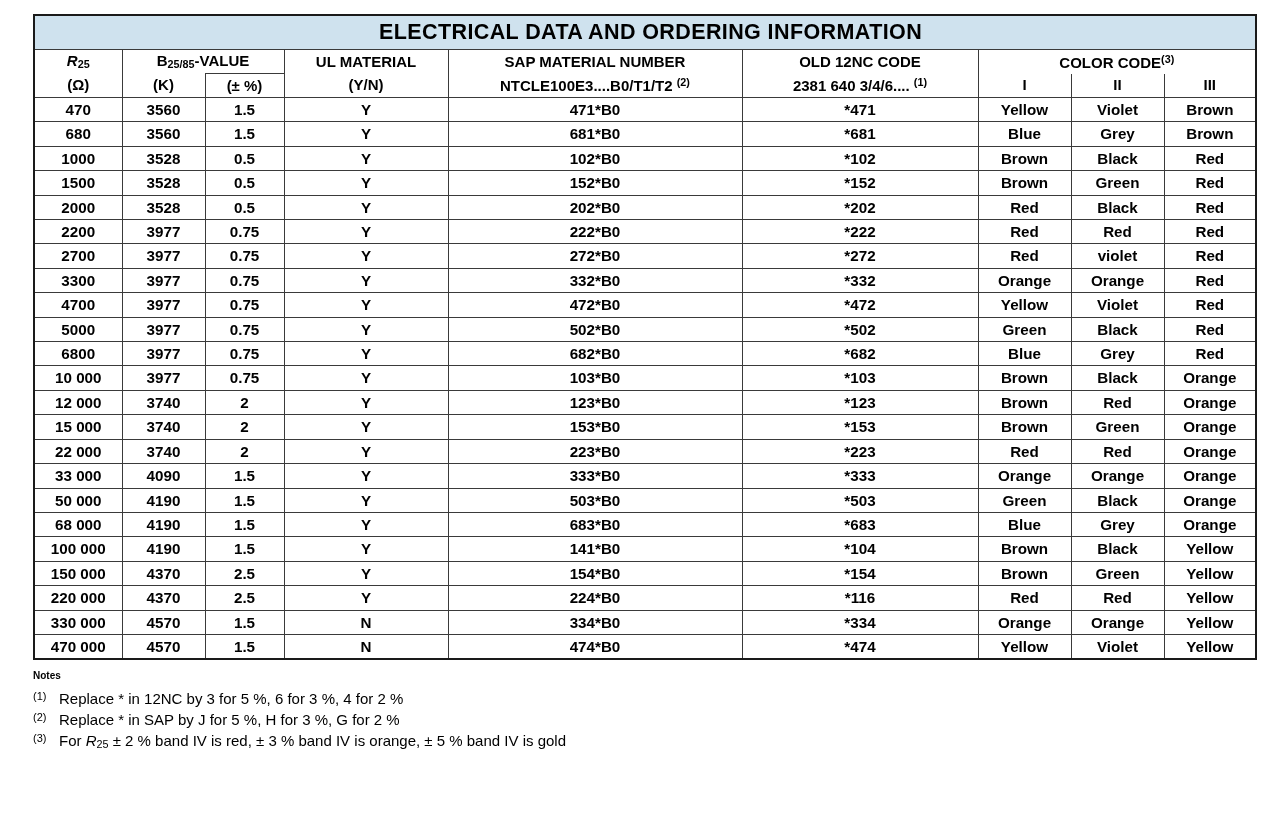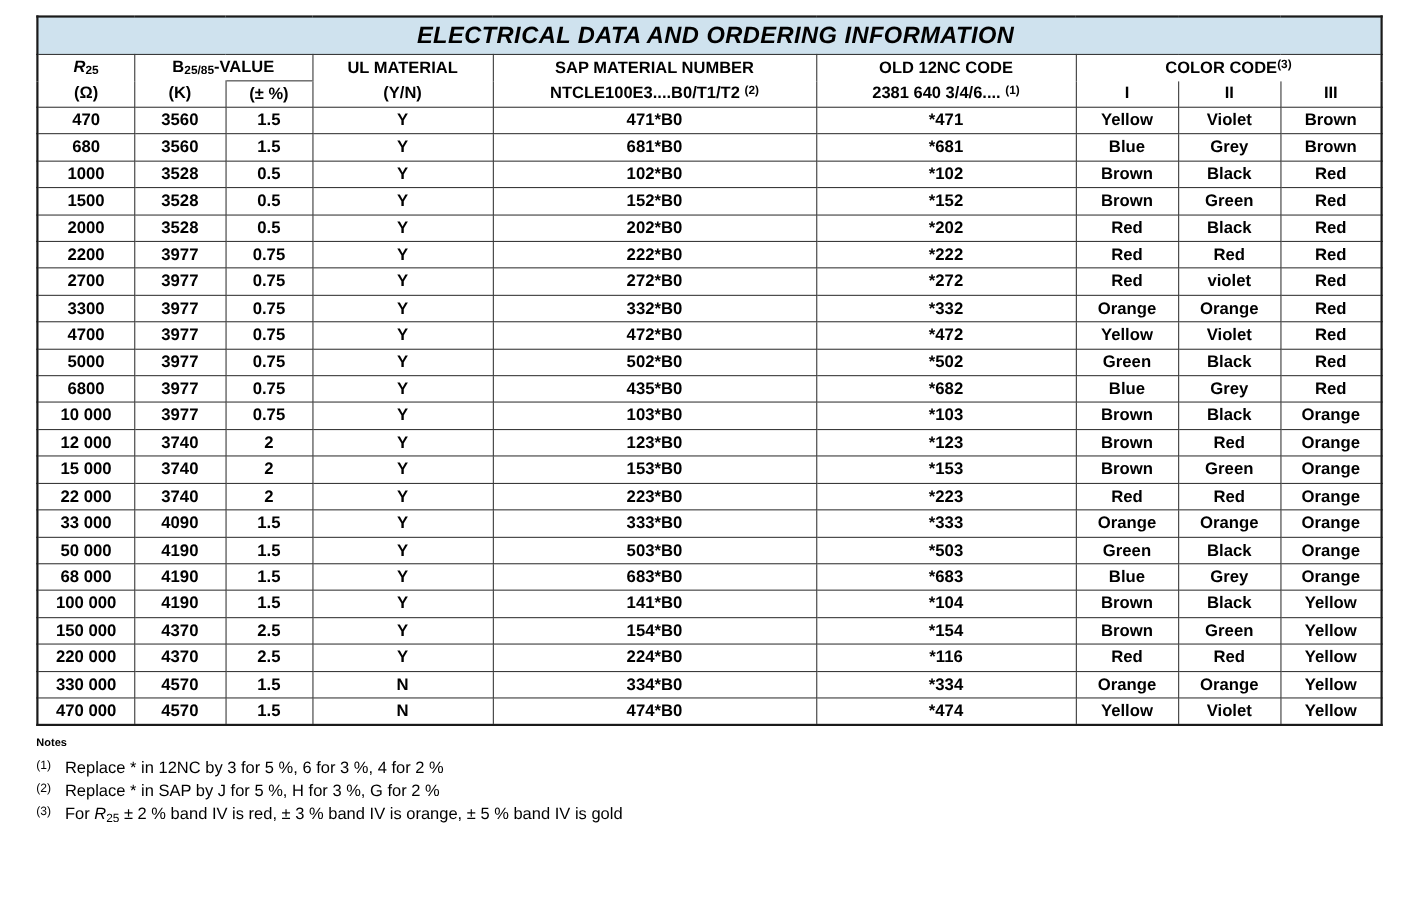--- a/index.html
+++ b/index.html
@@ -40,21 +40,20 @@
 
   
   .title-cell {
     background: #cfe2ee !important;
     text-align: center;
     font-size: 21.5px;
     letter-spacing: 0.4px;
     height: 33px;
     padding-left: 11px !important;
     border-bottom: 1px solid #3a3a3a;
-    font-style: italic;
   }
 
   
   .hdr {
     font-size: 15px;
     height: 24px;
     line-height: 1.05;
   }
   .hdr-top { border-bottom: none !important; }
   .hdr-bot { border-top: none !important; }
@@ -268,21 +267,21 @@
           <td>*502</td>
           <td>Green</td>
           <td>Black</td>
           <td>Red</td>
         </tr>
         <tr class="data">
           <td>6800</td>
           <td>3977</td>
           <td>0.75</td>
           <td>Y</td>
-          <td>435*B0</td>
+          <td>682*B0</td>
           <td>*682</td>
           <td>Blue</td>
           <td>Grey</td>
           <td>Red</td>
         </tr>
         <tr class="data">
           <td>10 000</td>
           <td>3977</td>
           <td>0.75</td>
           <td>Y</td>

